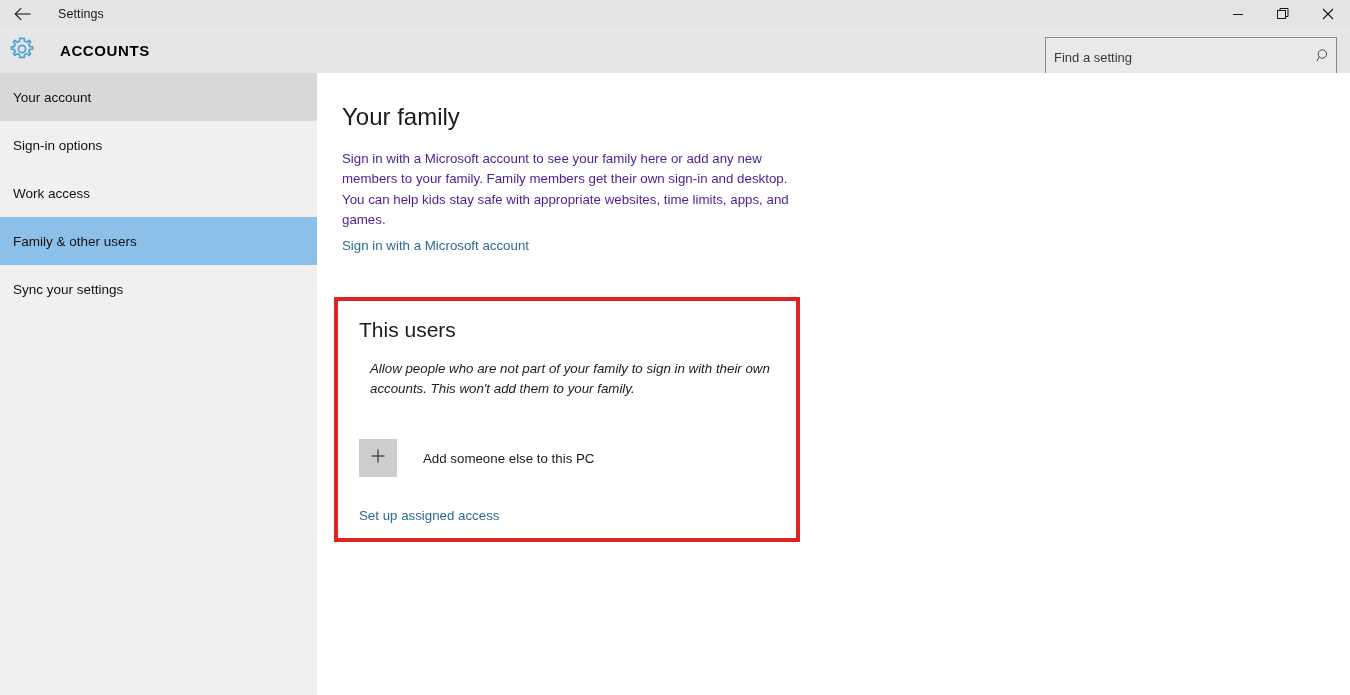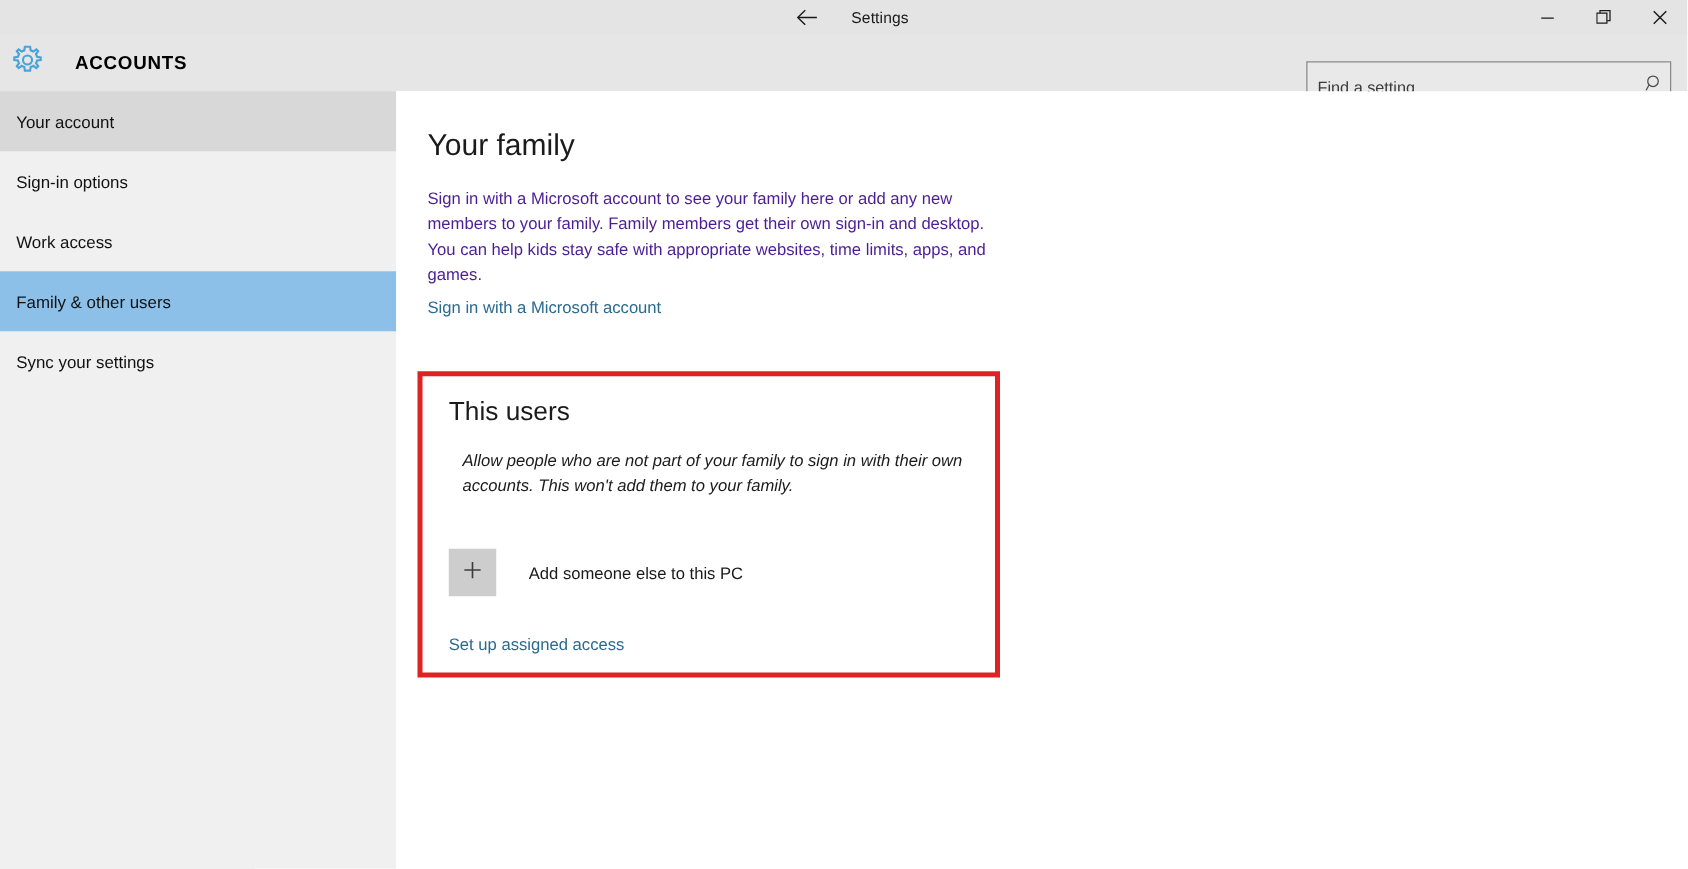--- a/index.html
+++ b/index.html
@@ -18,21 +18,20 @@
 
   
   .titlebar {
     position: absolute;
     top: 0; left: 0;
     width: 1350px;
     height: 28px;
     background: #e4e4e4;
     display: flex;
     align-items: center;
-    justify-content: center;
   }
   .back-btn {
     width: 46px;
     height: 28px;
     display: flex;
     align-items: center;
     justify-content: center;
     cursor: pointer;
   }
   .back-btn svg { display: block; }
@@ -86,21 +85,20 @@
     position: absolute;
     right: 13px;
     top: 9px;
     width: 292px;
     height: 40px;
     background: #e9e9e9;
     border: 1px solid #8a8a8a;
     display: flex;
     align-items: center;
     box-sizing: border-box;
-    margin-top: 12px;
   }
   .search-box input {
     flex: 1;
     border: none;
     outline: none;
     background: transparent;
     font-family: "Liberation Sans", sans-serif;
     font-size: 13px;
     color: #2b2b2b;
     padding: 0 8px;

